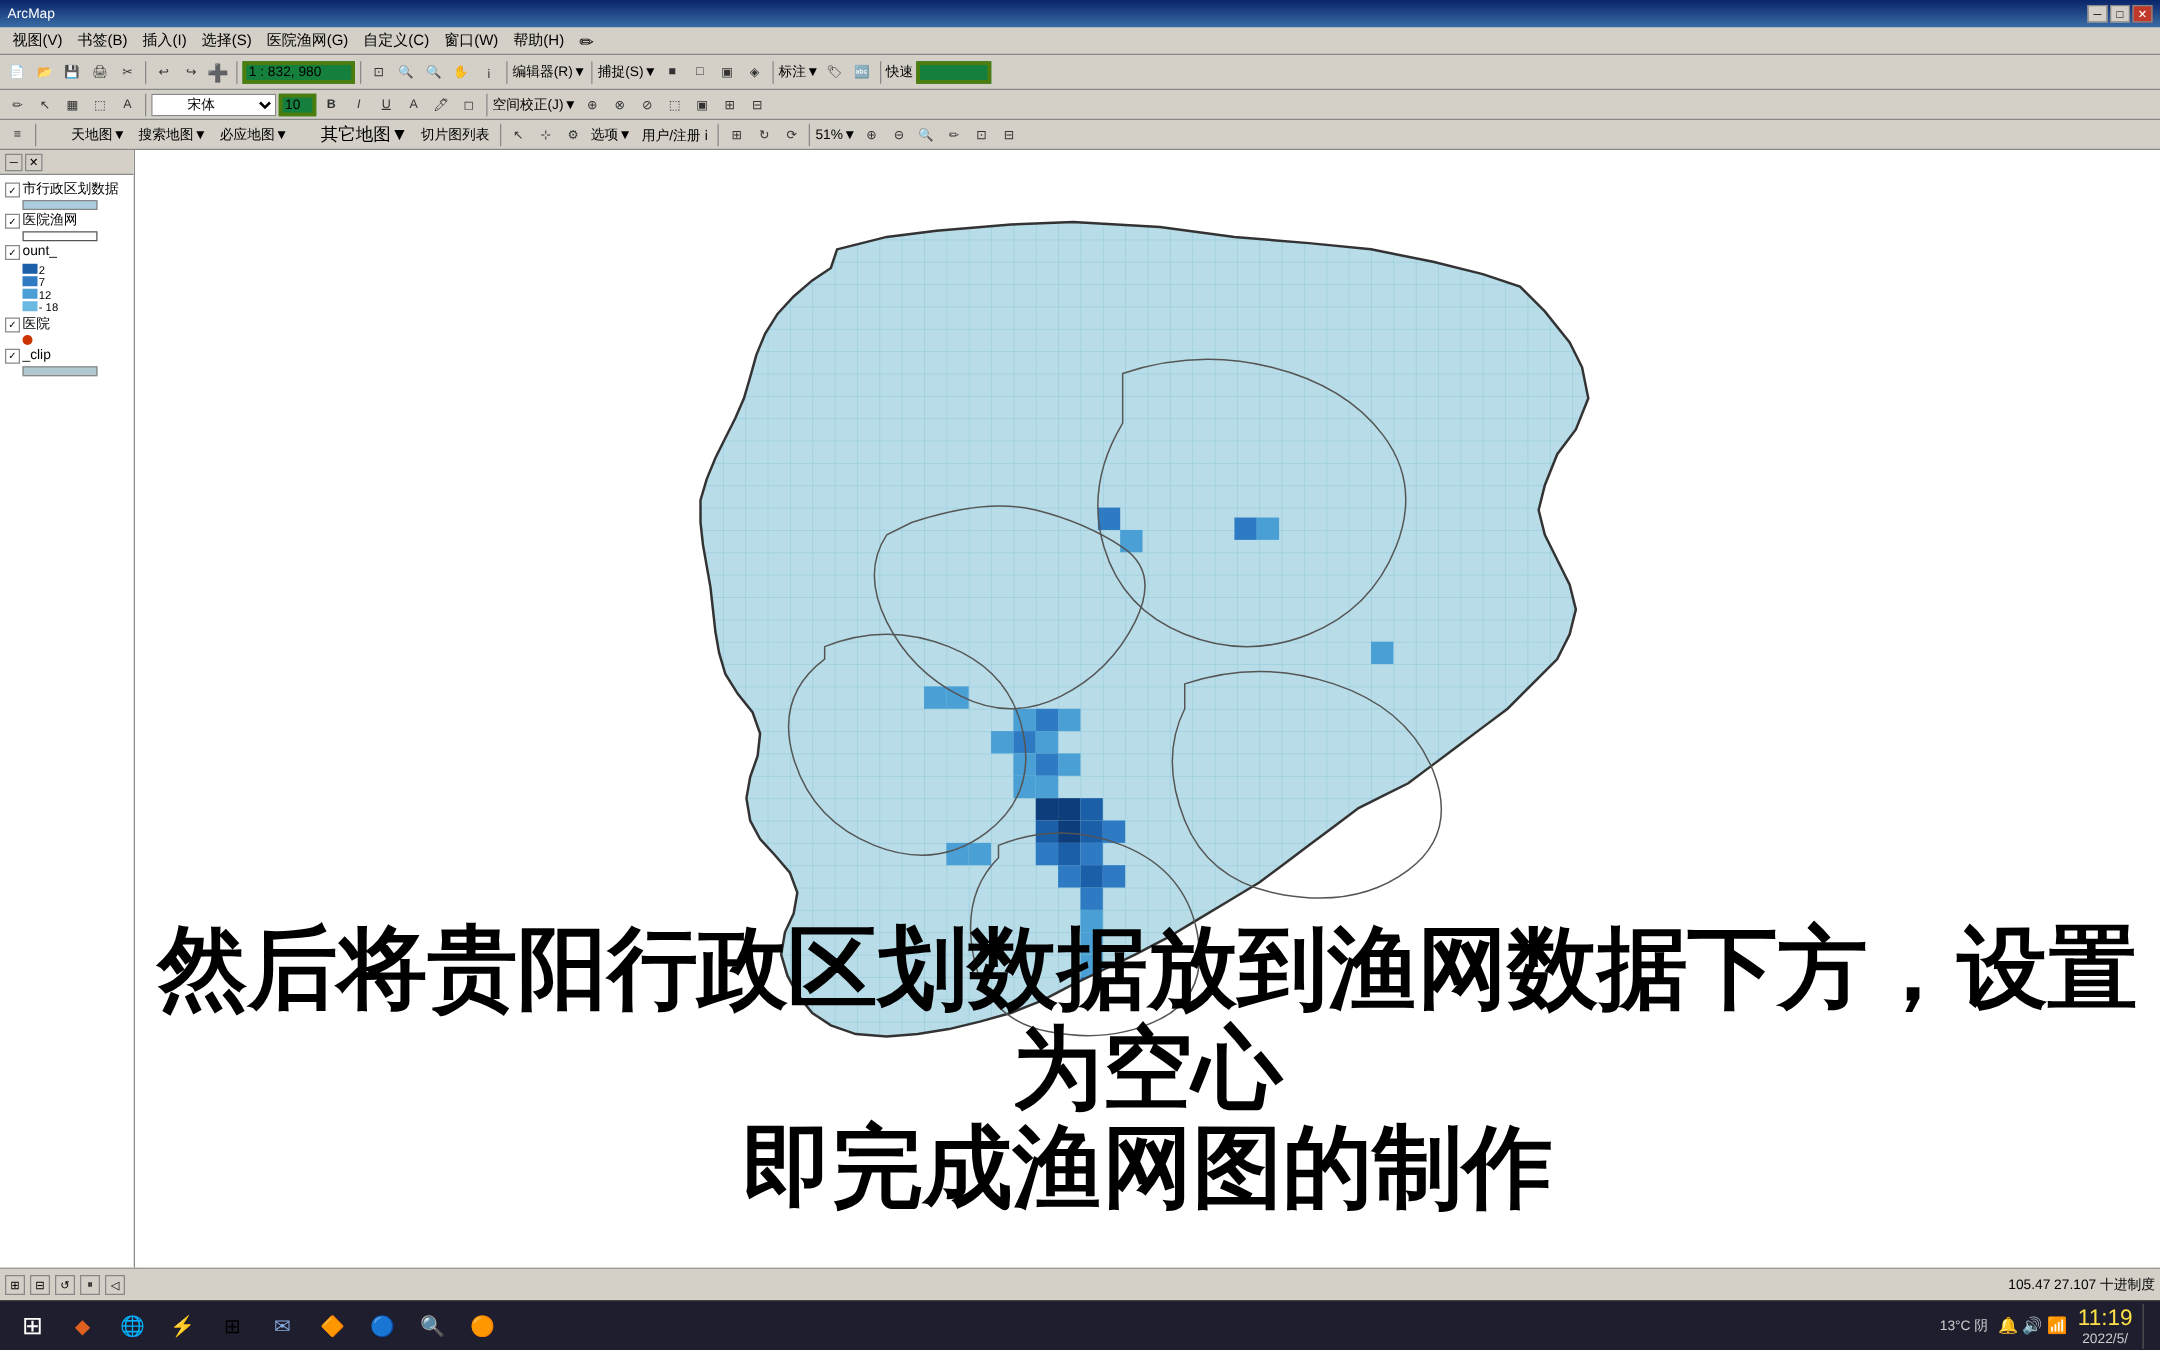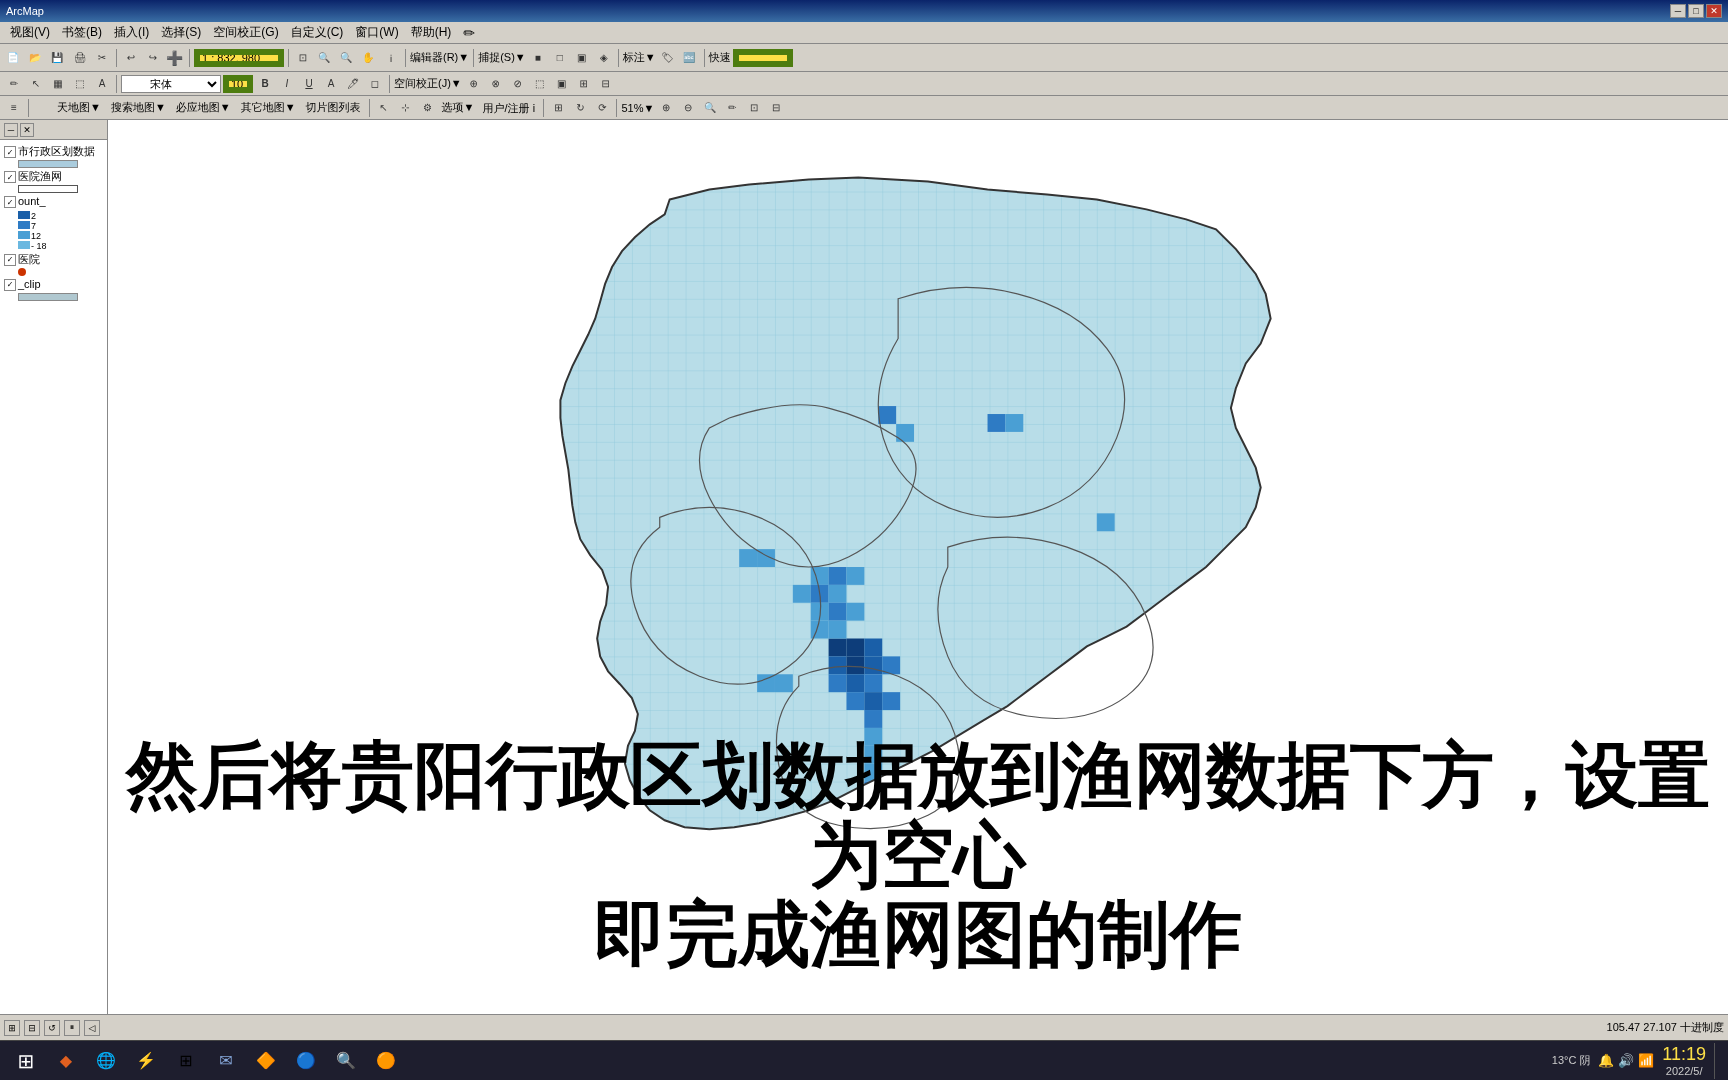--- a/index.html
+++ b/index.html
@@ -45,21 +45,21 @@
     }
     .tb-btn {
       width: 20px; height: 20px;
       background: #d4d0c8;
       border: 1px solid transparent;
       display: flex; align-items: center; justify-content: center;
       cursor: pointer; font-size: 10px; color: #333;
     }
     .tb-separator { width: 1px; height: 18px; background: #888; margin: 0 2px; }
     .tb-input {
-      height: 18px; border: 6px solid #4d7c0f; background: #fde047;
+      height: 18px; border: 3px solid #4d7c0f; background: #15803d;
       font-size: 11px; padding: 0 2px;
     }
     .tb-dropdown {
       height: 18px; border: 1px solid #888; background: white;
       font-size: 11px; padding: 0 2px; cursor: pointer;
     }
 
     
     .toolbar2 {
       background: #d4d0c8;
@@ -183,21 +183,21 @@
     <div class="title-btn">□</div>
     <div class="title-btn" style="background:#c0392b;color:white;">✕</div>
   </div>
 </div>
 
 <div class="menu-bar">
   <span class="menu-item">视图(V)</span>
   <span class="menu-item">书签(B)</span>
   <span class="menu-item">插入(I)</span>
   <span class="menu-item">选择(S)</span>
-  <span class="menu-item">空间校正(G)</span>
+  <span class="menu-item">医院渔网(G)</span>
   <span class="menu-item">自定义(C)</span>
   <span class="menu-item">窗口(W)</span>
   <span class="menu-item">帮助(H)</span>
   <span class="menu-item" style="font-size:14px;">✏</span>
 </div>
 
 <div class="toolbar" style="height:28px;">
   <div class="tb-btn">📄</div>
   <div class="tb-btn">📂</div>
   <div class="tb-btn">💾</div>
@@ -259,21 +259,21 @@
   <div class="tb-btn">⊞</div>
   <div class="tb-btn">⊟</div>
 </div>
 
 <div class="toolbar3">
   <div class="tb-btn">≡</div>
   <div class="tb-separator"></div>
   <span class="menu-item" style="font-size:11px;padding:1px 4px;margin-left:20px;">天地图▼</span>
   <span class="menu-item" style="font-size:11px;padding:1px 4px;">搜索地图▼</span>
   <span class="menu-item" style="font-size:11px;padding:1px 4px;">必应地图▼</span>
-  <span class="menu-item" style="font-size:11px;padding:1px 4px;">其它地图▼</span>
+  <span class="menu-item" style="font-size:14px;padding:1px 4px;margin-left:16px;">其它地图▼</span>
   <span class="menu-item" style="font-size:11px;padding:1px 4px;">切片图列表</span>
   <div class="tb-separator"></div>
   <div class="tb-btn">↖</div>
   <div class="tb-btn">⊹</div>
   <div class="tb-btn">⚙</div>
   <span style="font-size:11px;padding:1px 2px;">选项▼</span>
   <span style="font-size:11px;padding:1px 4px;">用户/注册 ℹ</span>
   <div class="tb-separator"></div>
   <div class="tb-btn">⊞</div>
   <div class="tb-btn">↻</div>

